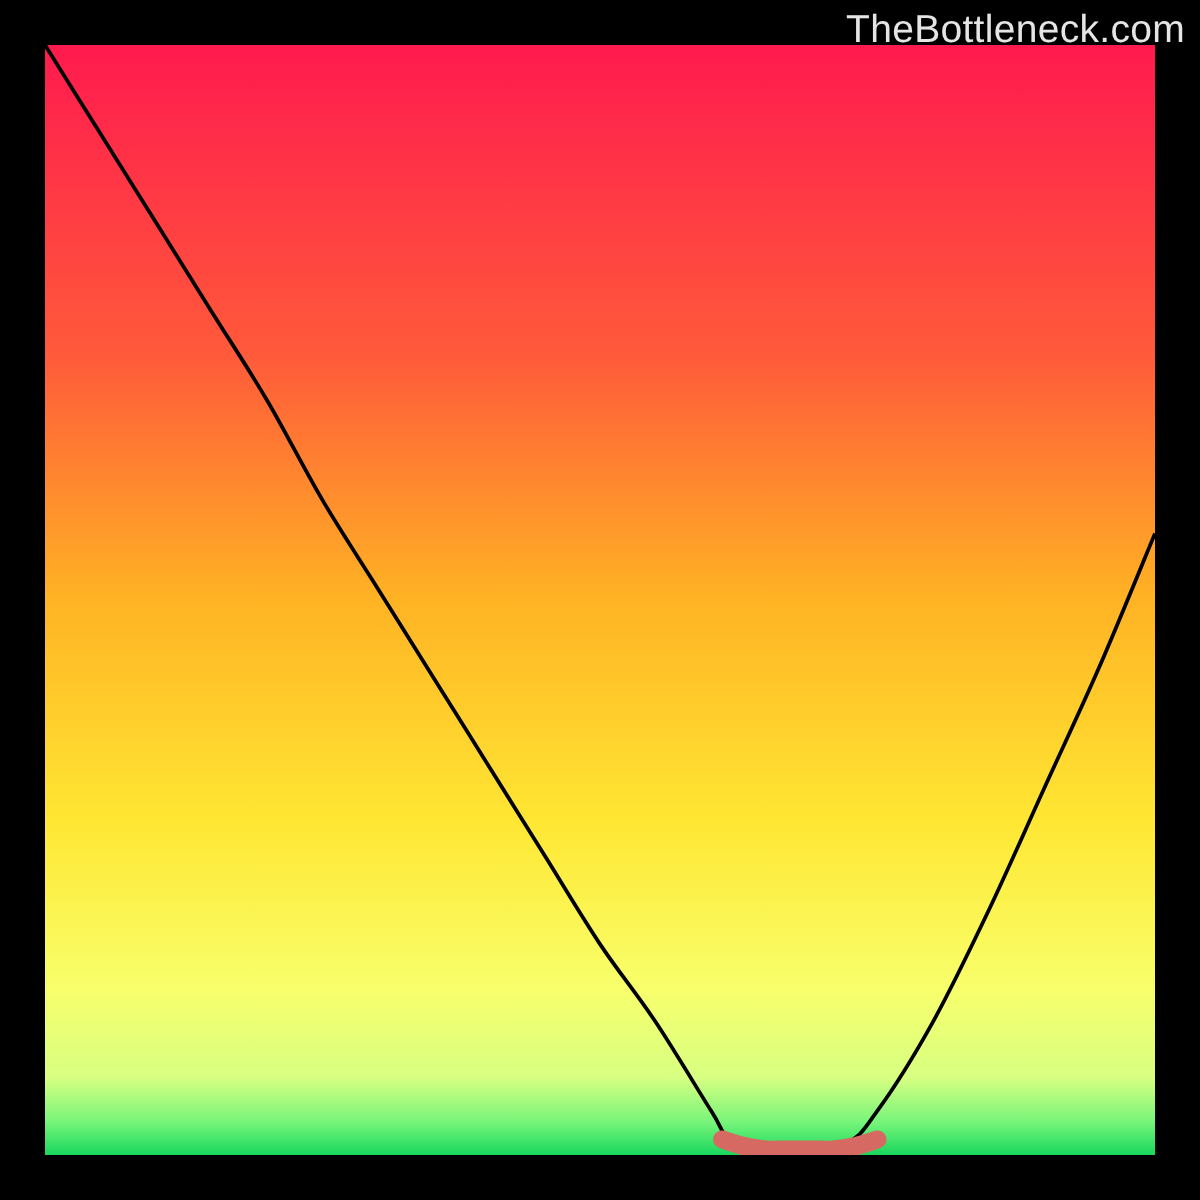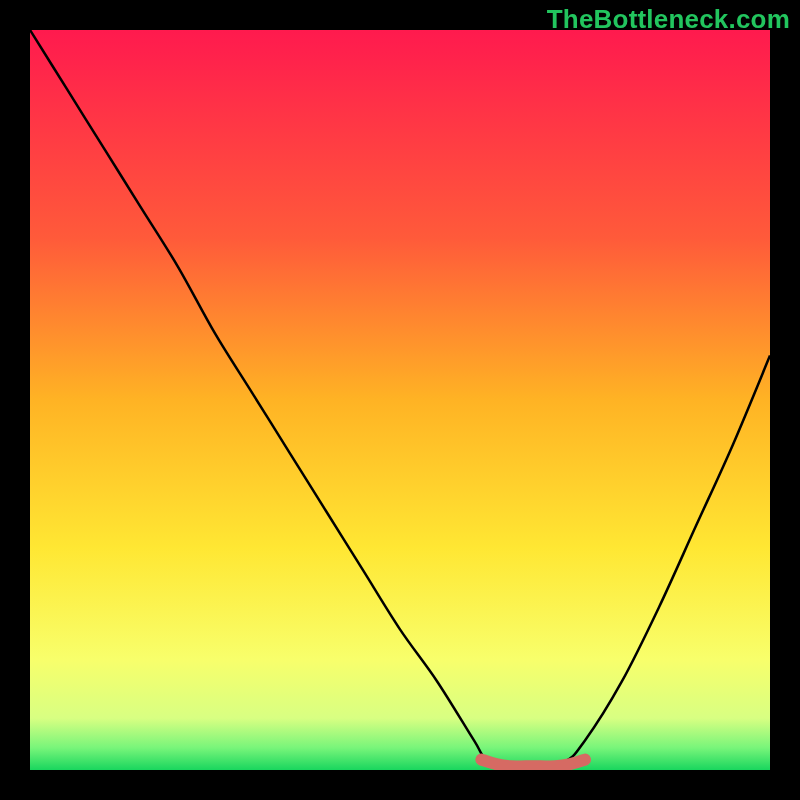--- a/index.html
+++ b/index.html
@@ -21,23 +21,23 @@
     position: absolute;
     left: 30px;
     top: 30px;
     width: 740px;
     height: 740px;
   }
   .watermark {
     position: absolute;
     top: 4px;
     right: 10px;
-    color: #22c55e;
+    color: #e5e5e5;
     font-size: 26px;
-    font-weight: 700;
+    font-weight: 400;
     letter-spacing: 0.2px;
     user-select: none;
   }
   svg { display: block; }
 </style>
 </head>
 <body>
 
 <div class="frame">
   <div class="watermark">TheBottleneck.com</div>

